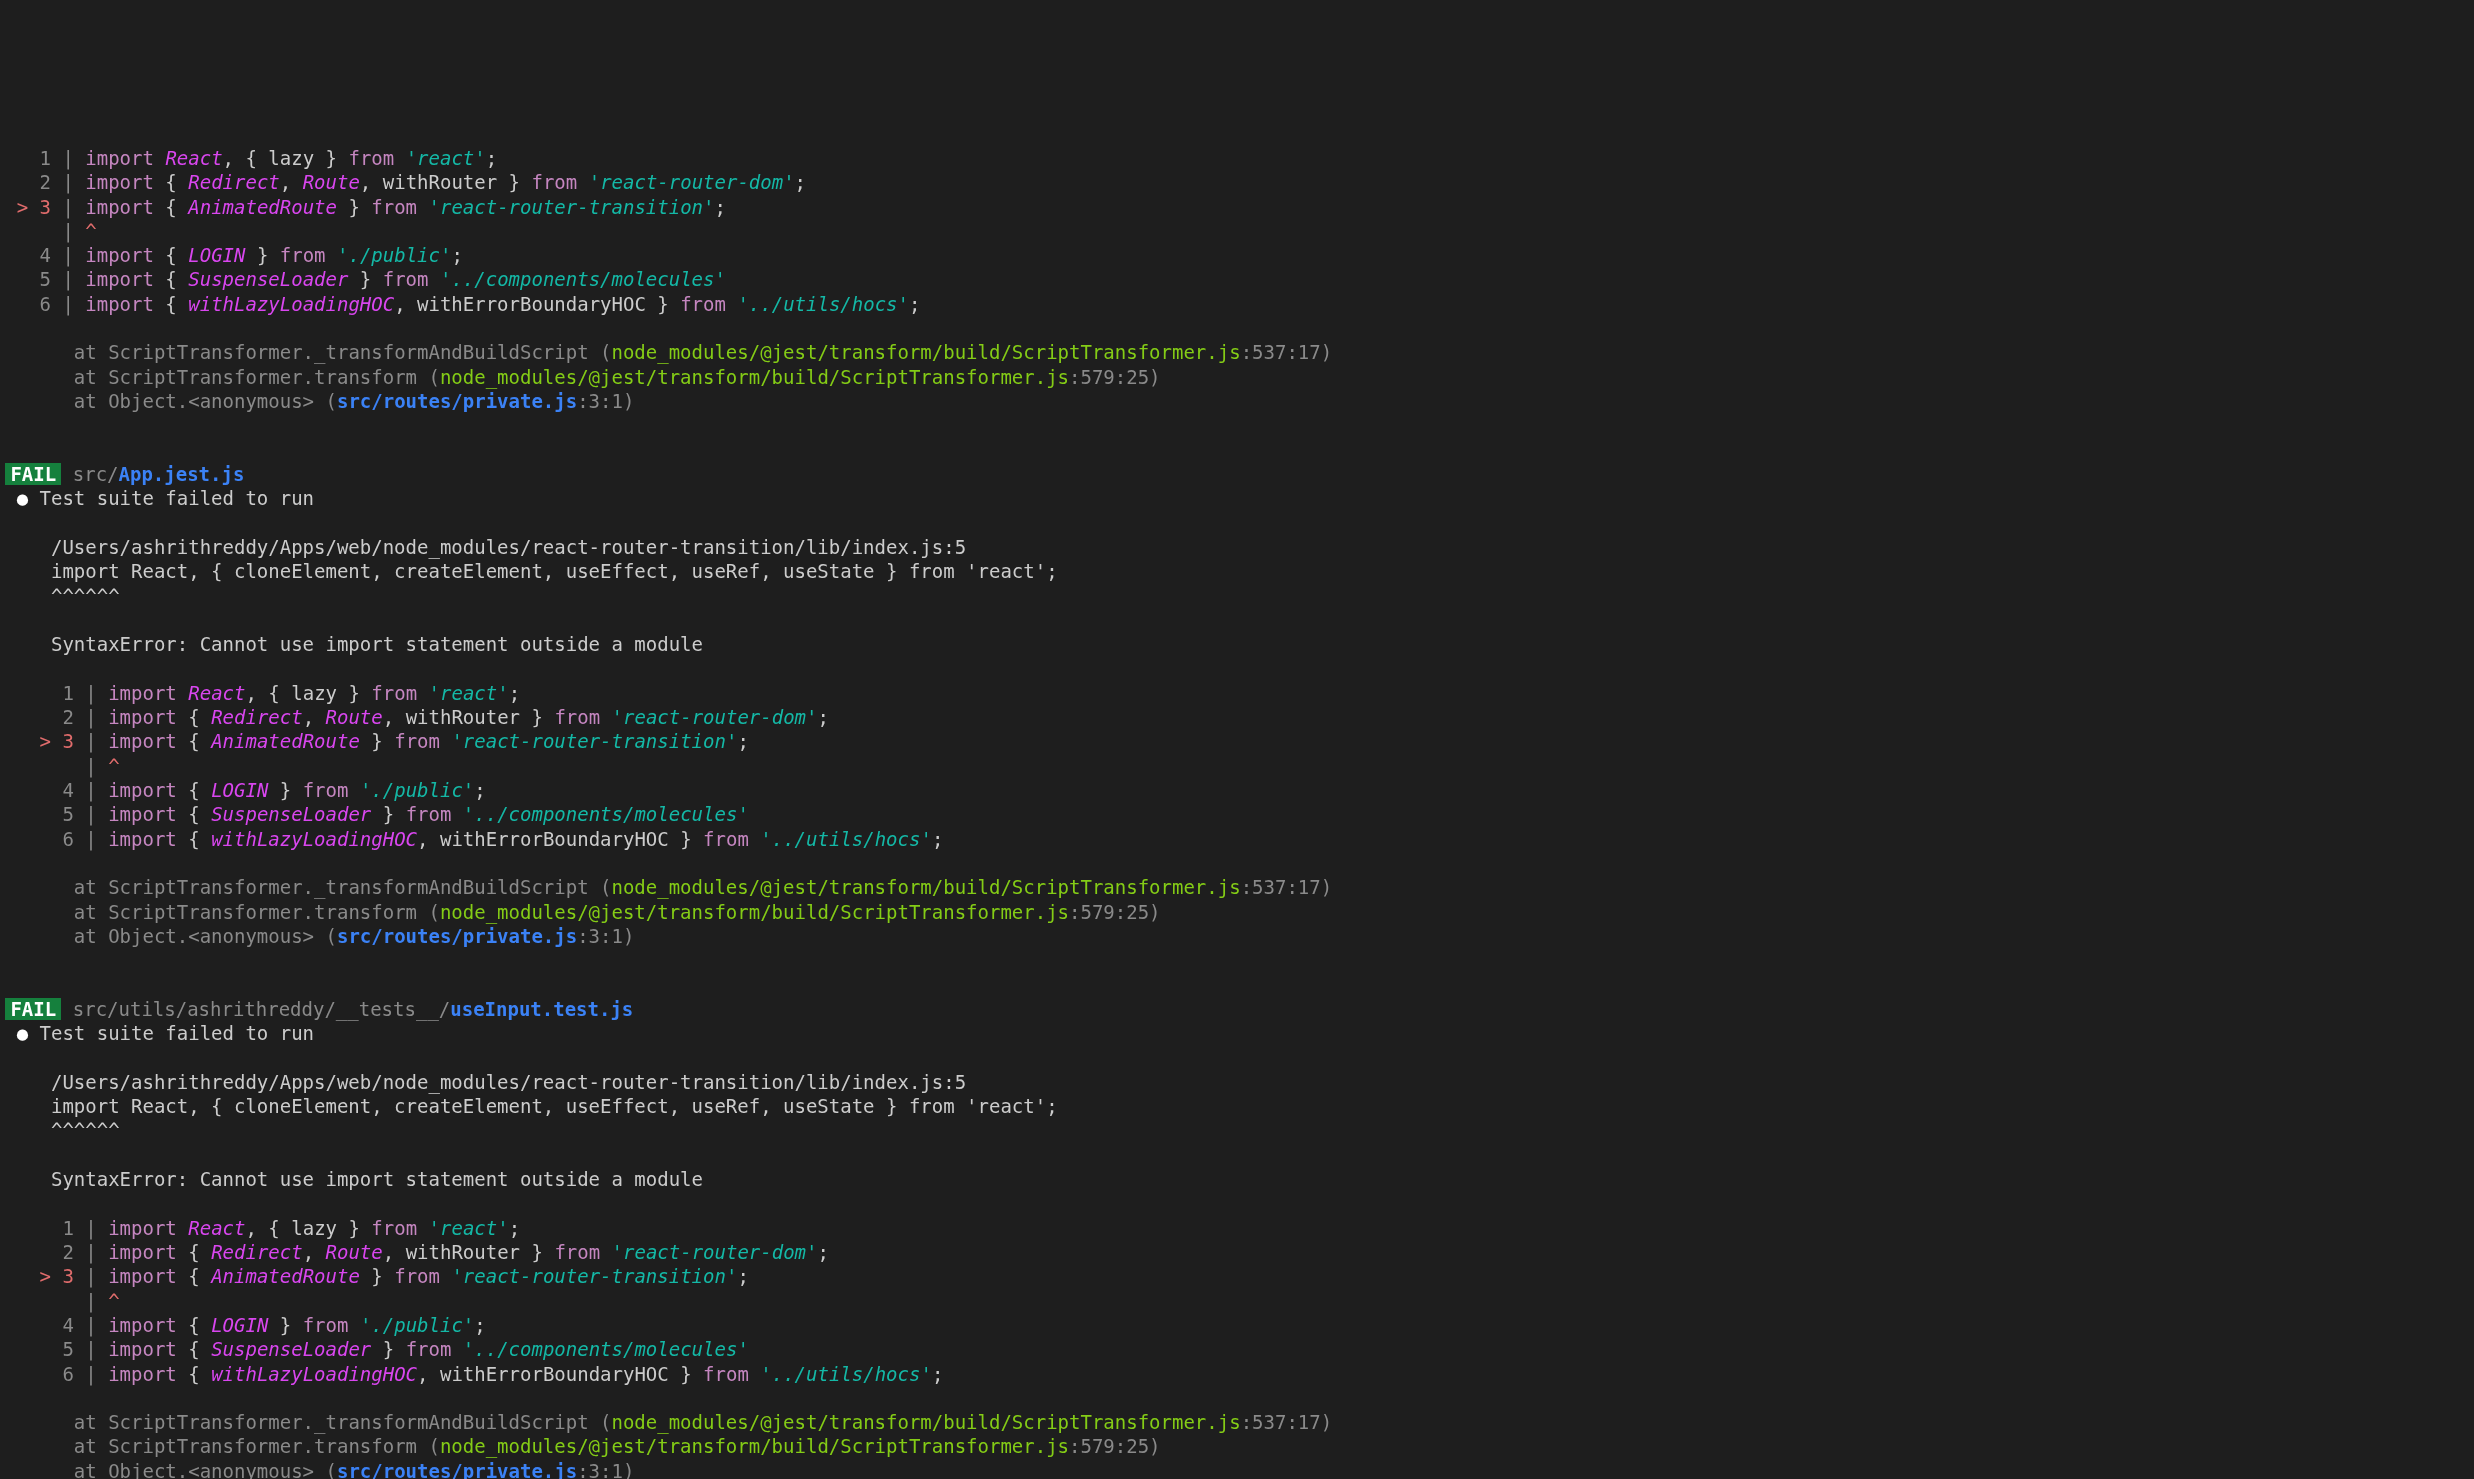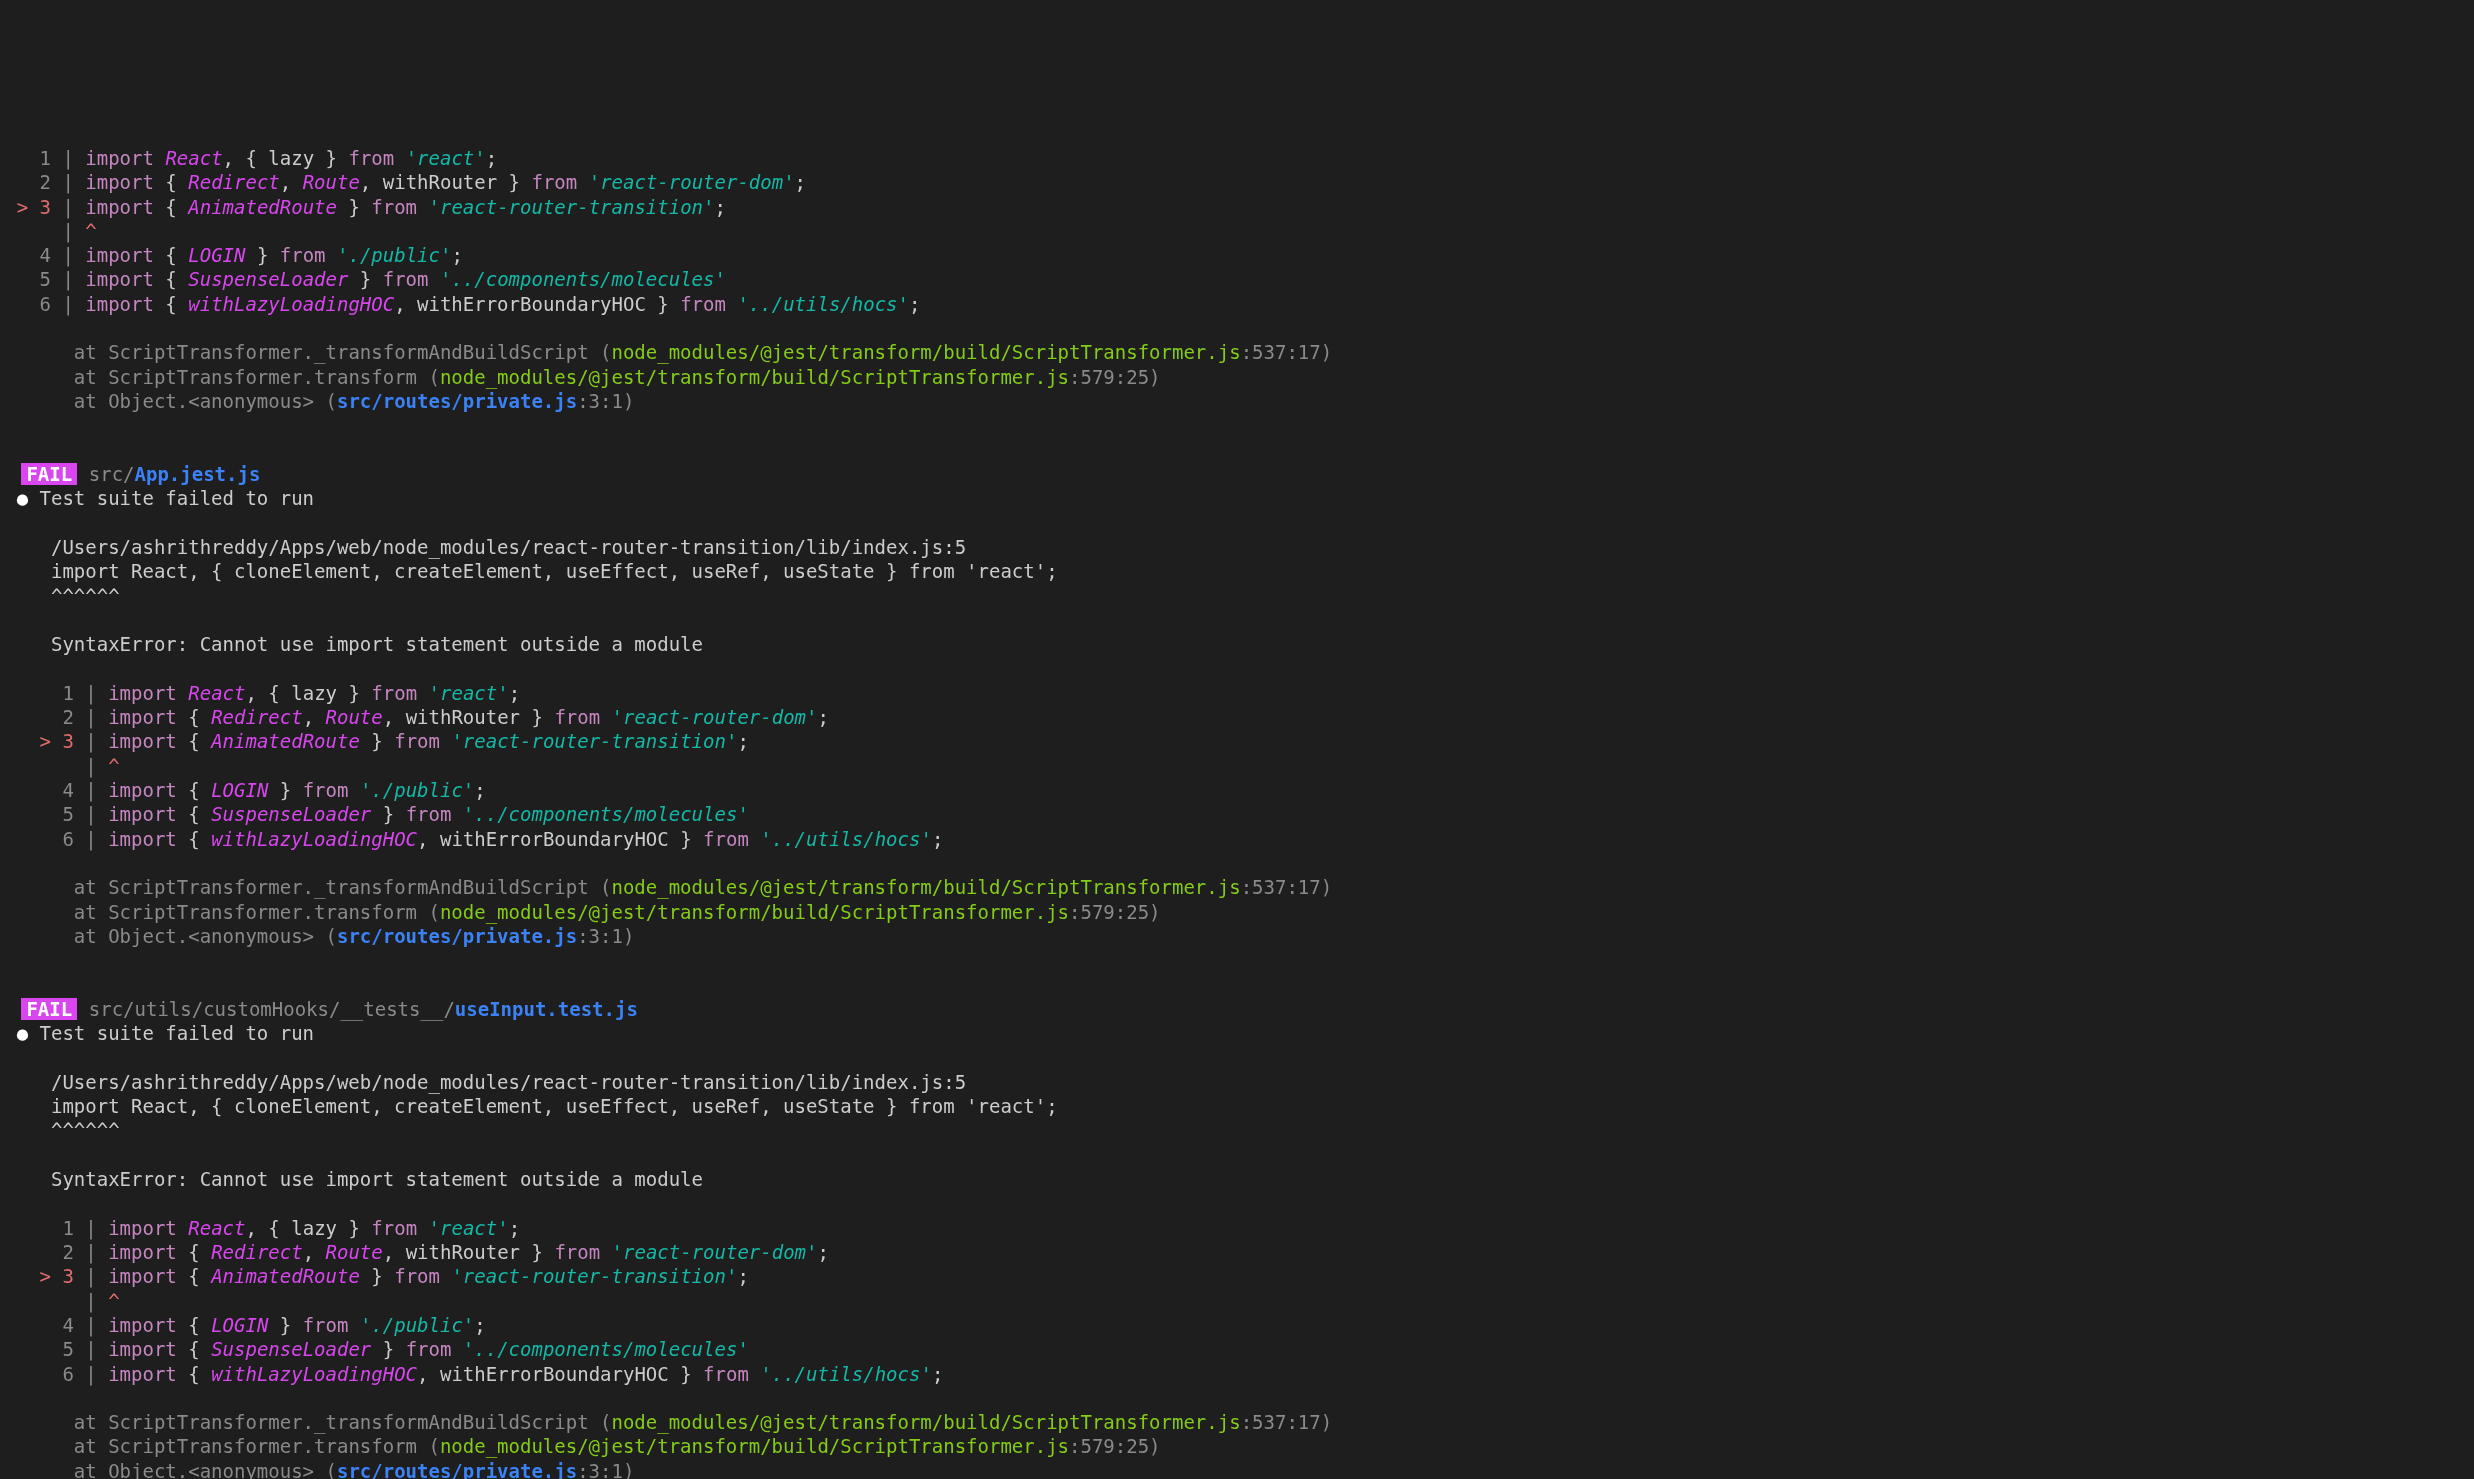--- a/index.html
+++ b/index.html
@@ -17,25 +17,24 @@
   .kw { color: #c586c0; margin-top: 32px; }
   .id { color: #d946ef; font-style: italic; }
   .ident { color: #84cc16; }
   .punc { color: #cccccc; }
   .str { color: #14b8a6; font-style: italic; }
   .plain { color: #cccccc; }
   .red { color: #e06c6c; }
   .caret { color: #e06c6c; }
   .boldw { color: #3b82f6; font-weight: bold; }
   .fail-badge {
-    background: #d946ef;
+    background: #15803d;
     color: #ffffff;
     font-weight: bold;
     padding: 0 5.2px;
-    margin-left: 16px;
   }
   .bullet { color: #ffffff; }
 </style>
 </head>
 <body>
 
 
 
 <div>
 
@@ -67,21 +66,21 @@
 <span><span class="dim">  </span><span class="dim">    </span><span class="dim"> | </span><span class="caret">^</span></span>
 <span><span class="dim">  </span><span class="dim">   4</span><span class="dim"> | </span><span class="kw">import</span><span class="punc"> { </span><span class="id">LOGIN </span><span class="punc">} </span><span class="kw">from</span><span class="punc"> </span><span class="str">'./public'</span><span class="punc">;</span></span>
 <span><span class="dim">  </span><span class="dim">   5</span><span class="dim"> | </span><span class="kw">import</span><span class="punc"> { </span><span class="id">SuspenseLoader </span><span class="punc">} </span><span class="kw">from</span><span class="punc"> </span><span class="str">'../components/molecules'</span></span>
 <span><span class="dim">  </span><span class="dim">   6</span><span class="dim"> | </span><span class="kw">import</span><span class="punc"> { </span><span class="id">withLazyLoadingHOC</span><span class="punc">,</span><span class="plain"> withErrorBoundaryHOC </span><span class="punc">} </span><span class="kw">from</span><span class="punc"> </span><span class="str">'../utils/hocs'</span><span class="punc">;</span></span>
 <span> </span>
 <span><span class="dim">      </span><span class="dim">at</span><span class="dim"> ScriptTransformer._transformAndBuildScript (</span><span class="ident">node_modules/@jest/transform/build/ScriptTransformer.js</span><span class="dim">:537:17)</span></span>
 <span><span class="dim">      </span><span class="dim">at</span><span class="dim"> ScriptTransformer.transform (</span><span class="ident">node_modules/@jest/transform/build/ScriptTransformer.js</span><span class="dim">:579:25)</span></span>
 <span><span class="dim">      </span><span class="dim">at</span><span class="dim"> Object.&lt;anonymous&gt; (</span><span class="boldw">src/routes/private.js</span><span class="dim">:3:1)</span></span>
 <span> </span>
 
-<span><span class="fail-badge">FAIL</span><span class="dim"> src/utils/customHooks/__tests__/</span><span class="boldw">useInput.test.js</span></span>
+<span><span class="fail-badge">FAIL</span><span class="dim"> src/utils/ashrithreddy/__tests__/</span><span class="boldw">useInput.test.js</span></span>
 <span><span class="bullet"> ● </span><span class="plain">Test suite failed to run</span></span>
 <span> </span>
 <span><span class="plain">    </span><span class="plain">/Users/ashrithreddy/Apps/web/node_modules/react-router-transition/lib/index.js:5</span></span>
 <span><span class="plain">    </span><span class="plain">import React, { cloneElement, createElement, useEffect, useRef, useState } from 'react';</span></span>
 <span><span class="plain">    </span><span class="plain">^^^^^^</span></span>
 <span> </span>
 <span><span class="plain">    </span><span class="plain">SyntaxError: Cannot use import statement outside a module</span></span>
 <span> </span>
 <span><span class="dim">  </span><span class="dim">   1</span><span class="dim"> | </span><span class="kw">import</span><span class="punc"> </span><span class="id">React</span><span class="punc">,</span><span class="punc"> {</span><span class="plain"> lazy </span><span class="punc">} </span><span class="kw">from</span><span class="punc"> </span><span class="str">'react'</span><span class="punc">;</span></span>
 <span><span class="dim">  </span><span class="dim">   2</span><span class="dim"> | </span><span class="kw">import</span><span class="punc"> { </span><span class="id">Redirect</span><span class="punc">, </span><span class="id">Route</span><span class="punc">,</span><span class="plain"> withRouter </span><span class="punc">} </span><span class="kw">from</span><span class="punc"> </span><span class="str">'react-router-dom'</span><span class="punc">;</span></span>

